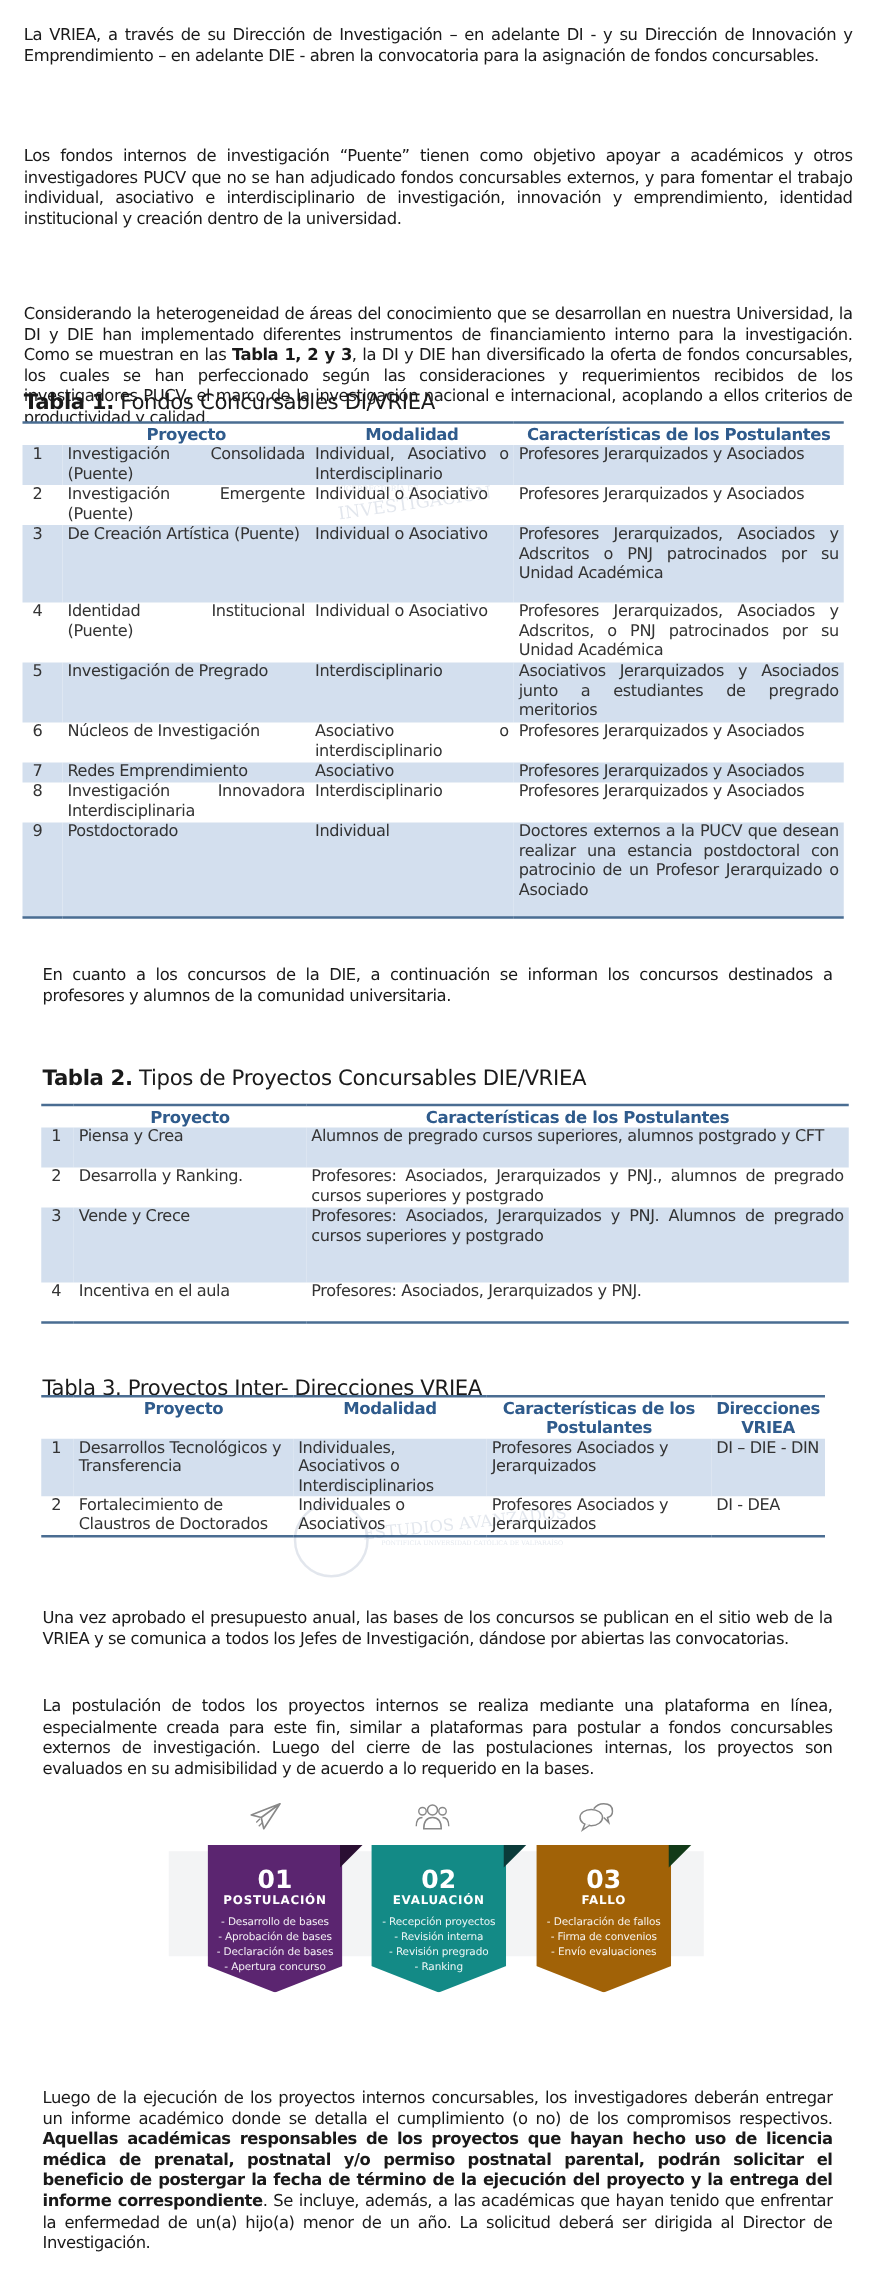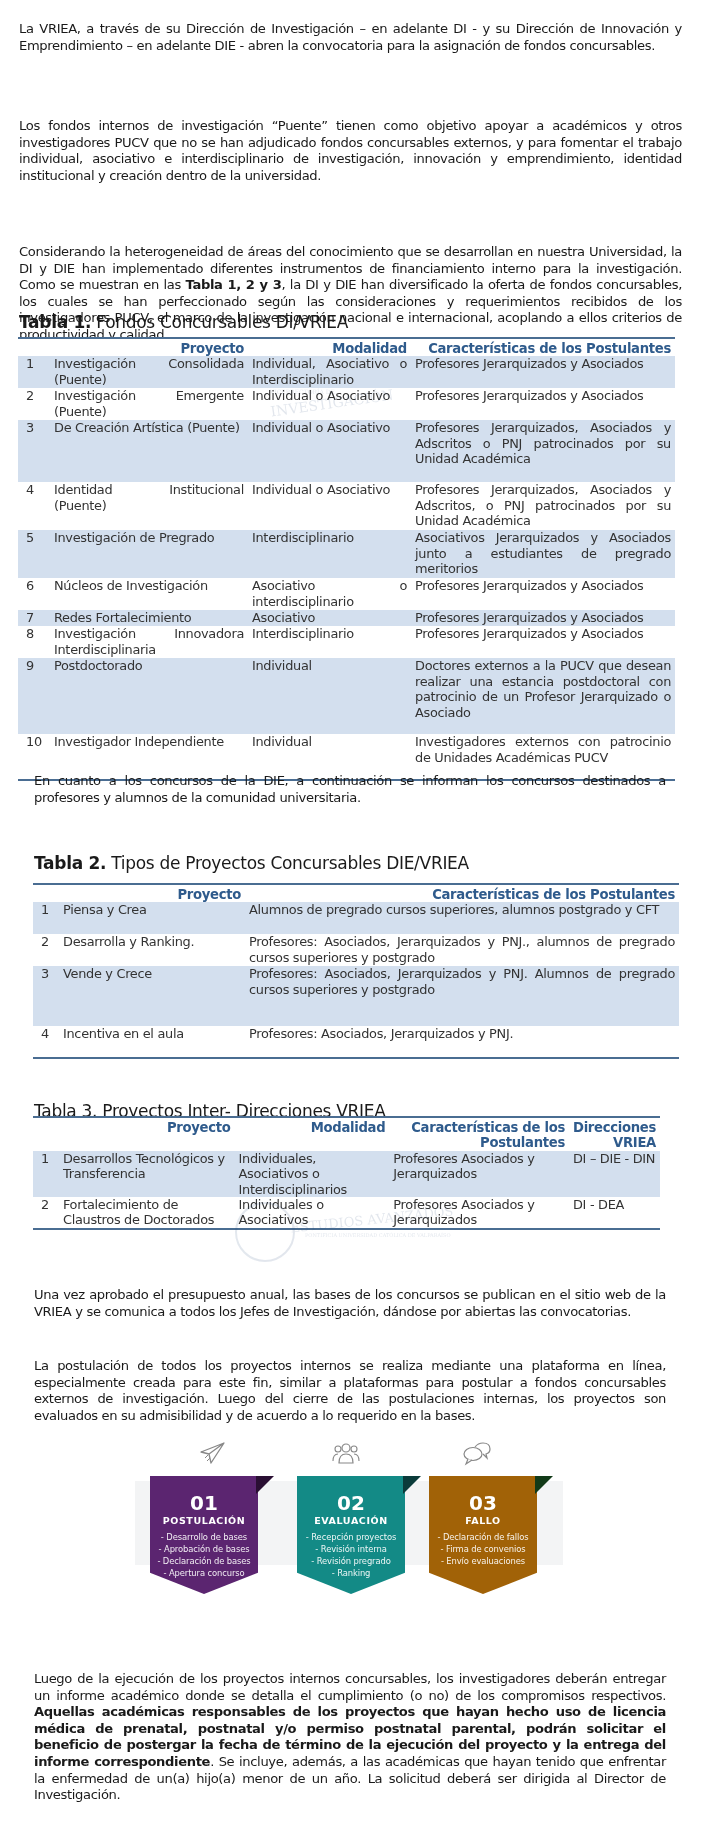--- a/index.html
+++ b/index.html
@@ -16,21 +16,21 @@
   }
   .para b { font-weight: bold; }
   .caption { position: absolute; font-size: 17px; letter-spacing: -0.3px; }
   .caption b { font-weight: bold; }
   table.dt {
     position: absolute; border-collapse: collapse;
     font-size: 12.9px; line-height: 15.4px; letter-spacing: -0.3px;
     border-top: 2px solid #4a6d92; border-bottom: 2px solid #4a6d92;
   }
   table.dt th {
-    color: #2f5b8c; font-weight: bold; text-align: right; vertical-align: top;
+    color: #2f5b8c; font-weight: bold; text-align: center; vertical-align: top;
     padding: 2px 4px 0 4px; background: #ffffff; font-size: 13.2px;
   }
   table.dt td { vertical-align: top; padding: 0 4px; color: #333; }
   table.dt tr.shade td { background: #d3dfee; }
   table.dt td.num { text-align: left; padding-left: 8px; }
   table.dt td.just { text-align: justify; text-align-last: auto; }
   .watermark {
     position: absolute; opacity: 0.13; pointer-events: none;
     color: #2a4a7a; font-family: "DejaVu Serif", serif;
   }
@@ -106,41 +106,35 @@
         <td class="just">Asociativos Jerarquizados y Asociados junto a estudiantes de pregrado meritorios</td>
       </tr>
       <tr style="height: 32px;">
         <td class="num">6</td>
         <td class="just">Núcleos de Investigación</td>
         <td class="just">Asociativo o interdisciplinario</td>
         <td class="just">Profesores Jerarquizados y Asociados</td>
       </tr>
       <tr class="shade" style="height: 16px;">
         <td class="num">7</td>
-        <td class="just">Redes Fortalecimiento</td>
+        <td class="just">Redes Emprendimiento</td>
         <td class="just">Asociativo</td>
         <td class="just">Profesores Jerarquizados y Asociados</td>
       </tr>
       <tr style="height: 32px;">
         <td class="num">8</td>
         <td class="just">Investigación Innovadora Interdisciplinaria</td>
         <td class="just">Interdisciplinario</td>
         <td class="just">Profesores Jerarquizados y Asociados</td>
       </tr>
       <tr class="shade" style="height: 76px;">
         <td class="num">9</td>
         <td class="just">Postdoctorado</td>
         <td class="just">Individual</td>
         <td class="just">Doctores externos a la PUCV que desean realizar una estancia postdoctoral con patrocinio de un Profesor Jerarquizado o Asociado</td>
-      </tr>
-      <tr style="height: 46px;">
-        <td class="num">10</td>
-        <td class="just">Investigador Independiente</td>
-        <td class="just">Individual</td>
-        <td class="just">Investigadores externos con patrocinio de Unidades Académicas PUCV</td>
       </tr>
     </tbody>
 </table>
 
 <div class="watermark" style="left:270px; top:388px;">
   <div style="font-size:6px;">VICERRECTORÍA DE</div>
   <div style="font-size:14px; transform:rotate(-8deg);">INVESTIGACIÓN</div>
 </div>
 
 <p class="para" style="top:773px; left:34px; width:632px;">En cuanto a los concursos de la DIE, a continuación se informan los concursos destinados a profesores y alumnos de la comunidad universitaria.</p>
@@ -227,21 +221,21 @@
 
 <p class="para" style="top:1287px; left:34px; width:632px;">Una vez aprobado el presupuesto anual, las bases de los concursos se publican en el sitio web de la VRIEA y se comunica a todos los Jefes de Investigación, dándose por abiertas las convocatorias.</p>
 <p class="para" style="top:1358px; left:34px; width:632px;">La postulación de todos los proyectos internos se realiza mediante una plataforma en línea, especialmente creada para este fin, similar a plataformas para postular a fondos concursables externos de investigación. Luego del cierre de las postulaciones internas, los proyectos son evaluados en su admisibilidad y de acuerdo a lo requerido en la bases.</p>
 
 <div class="info-bg"></div>
 <div id="process">
     <div class="icon" style="left: 197px;"><svg viewBox="0 0 30 26" width="30" height="26">
         <path d="M27 3 L4 12 L12 14 L14 23 Z M12 14 L27 3" fill="none" stroke="#888" stroke-width="1.3" stroke-linejoin="round"></path>
         <path d="M8 18 L11 15 M10 21 L13 18" stroke="#888" stroke-width="1"></path>
       </svg></div>
-    <div class="step" style="left: 150px;">
+    <div class="step" style="left: 166px;">
       <div class="banner" style="background: rgb(91, 37, 112);">
         <div class="num">01</div>
         <div class="title">POSTULACIÓN</div>
         <div class="line">- Desarrollo de bases</div>
         <div class="line">- Aprobación de bases</div>
         <div class="line">- Declaración de bases</div>
         <div class="line">- Apertura concurso</div>
       </div>
       <div class="fold" style="border-left-color: rgb(42, 15, 51);"></div>
     </div>

